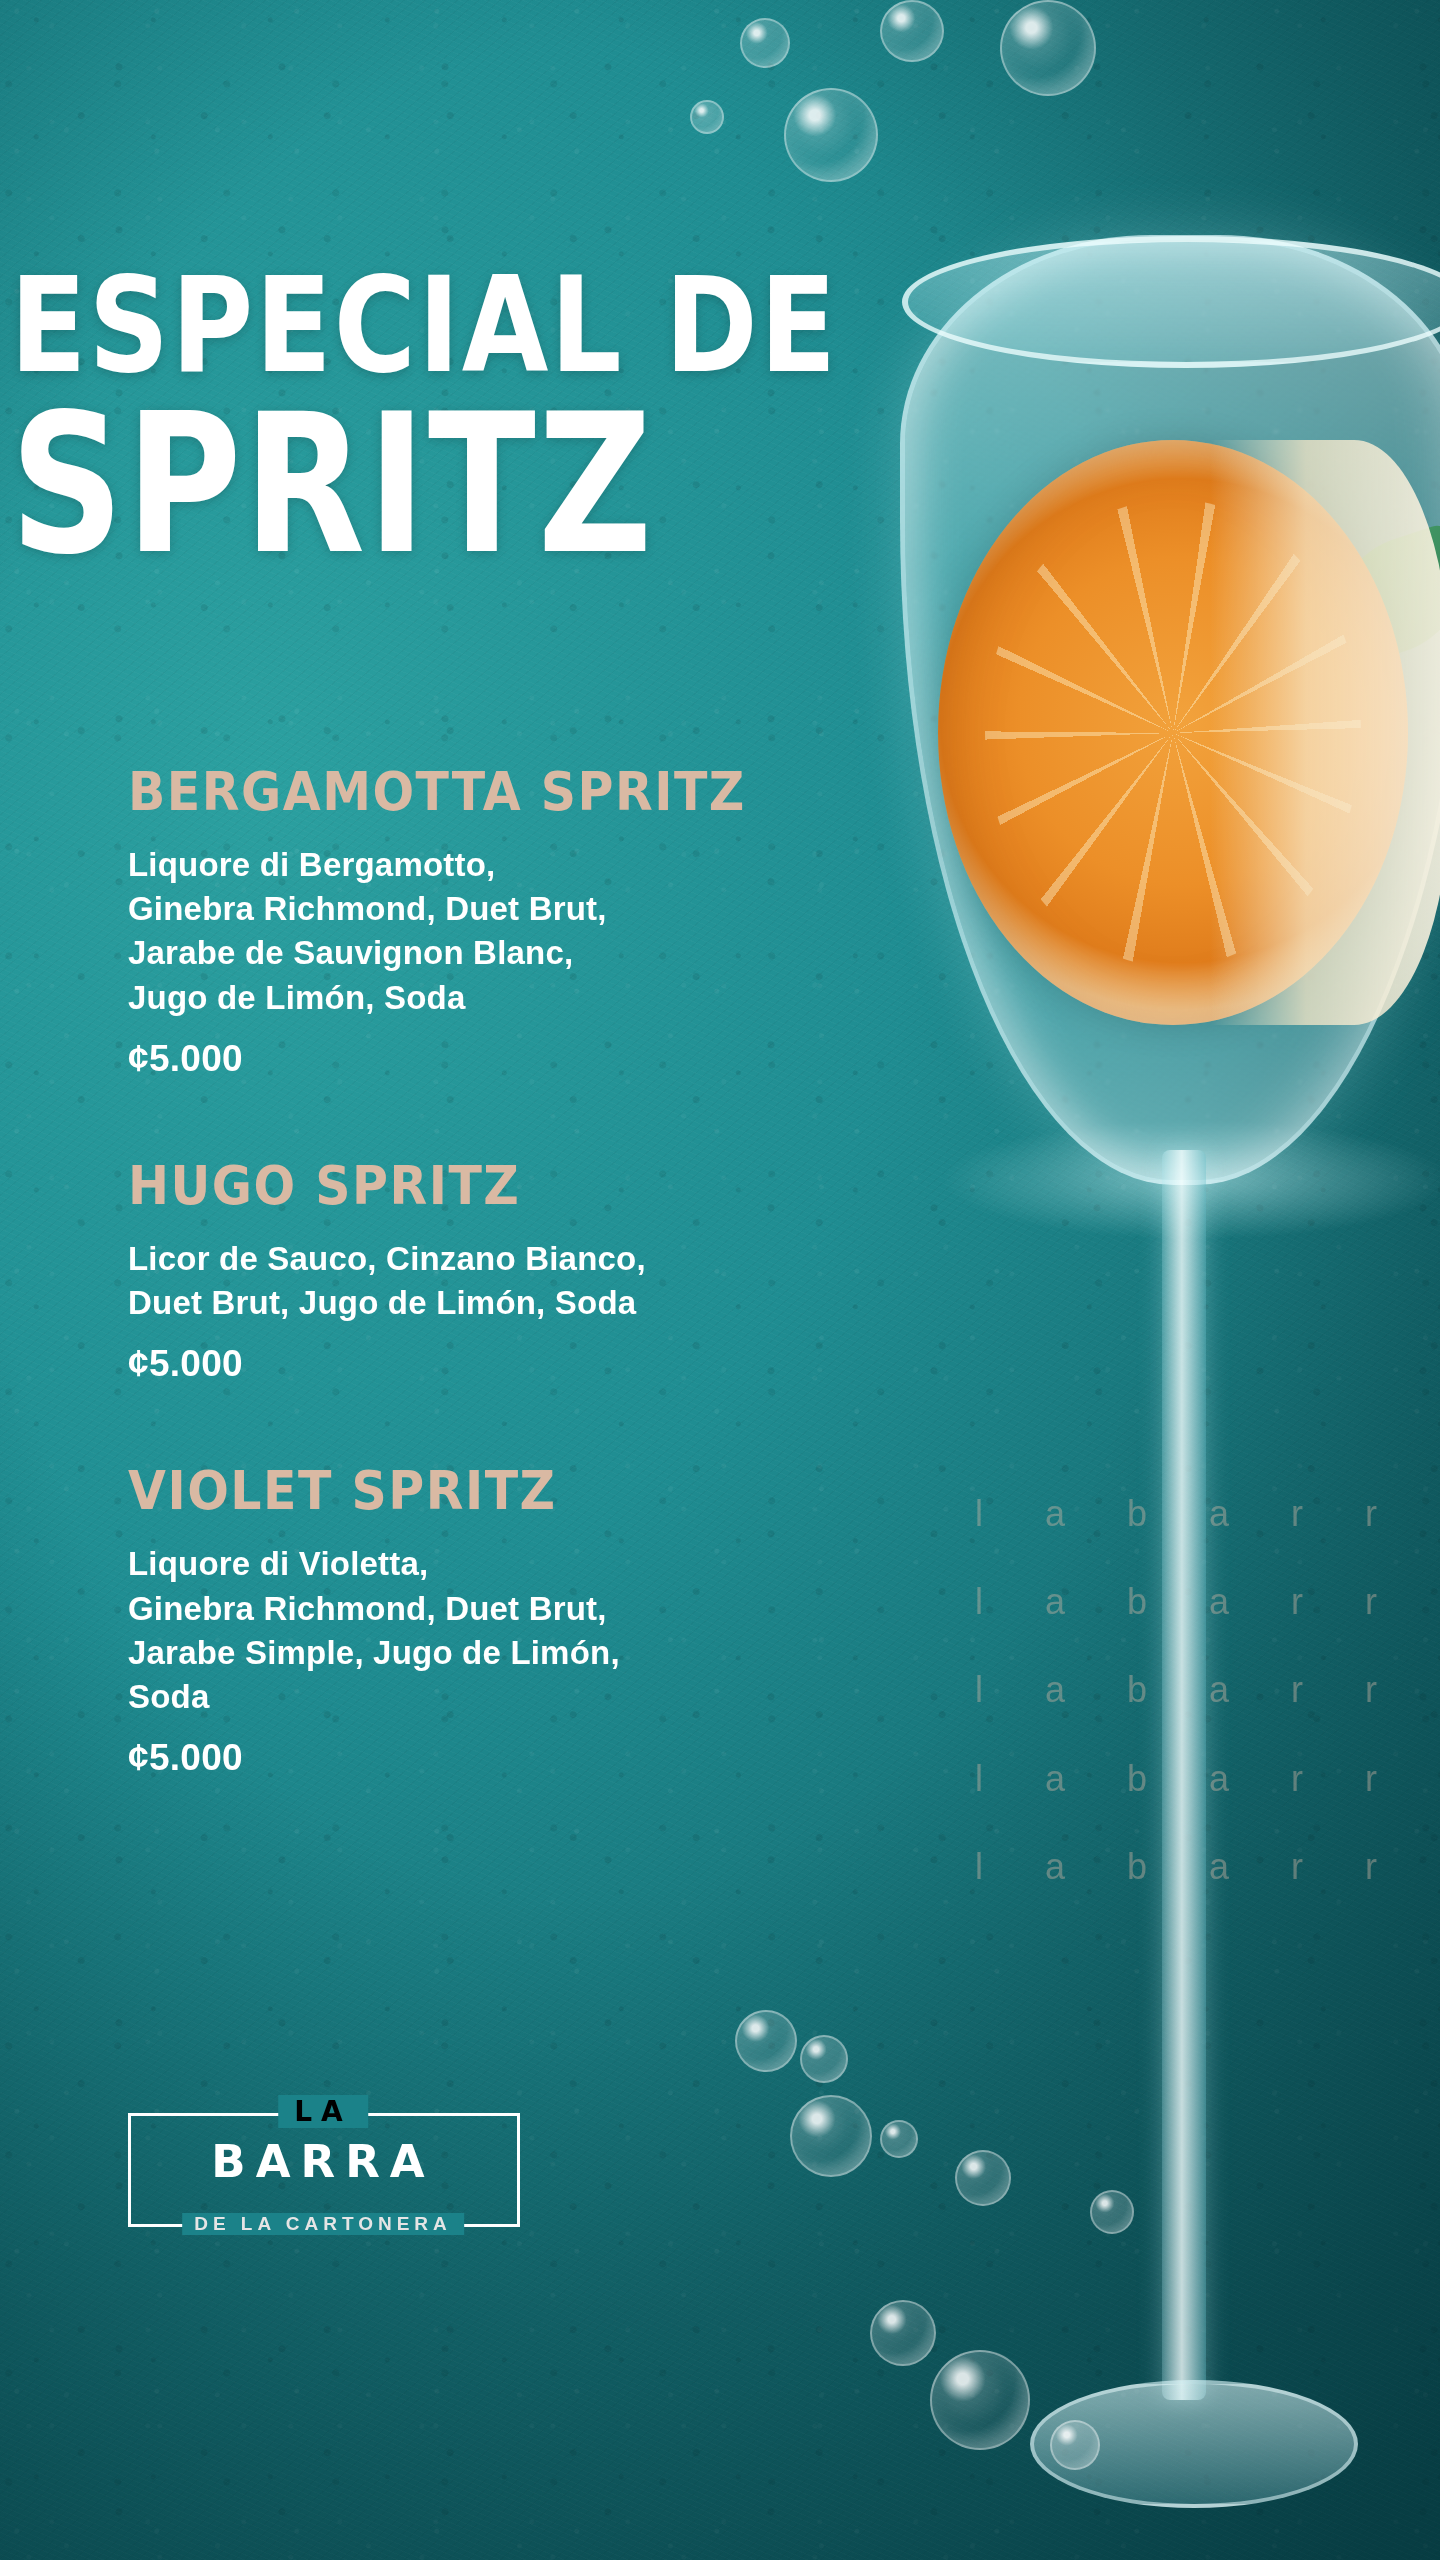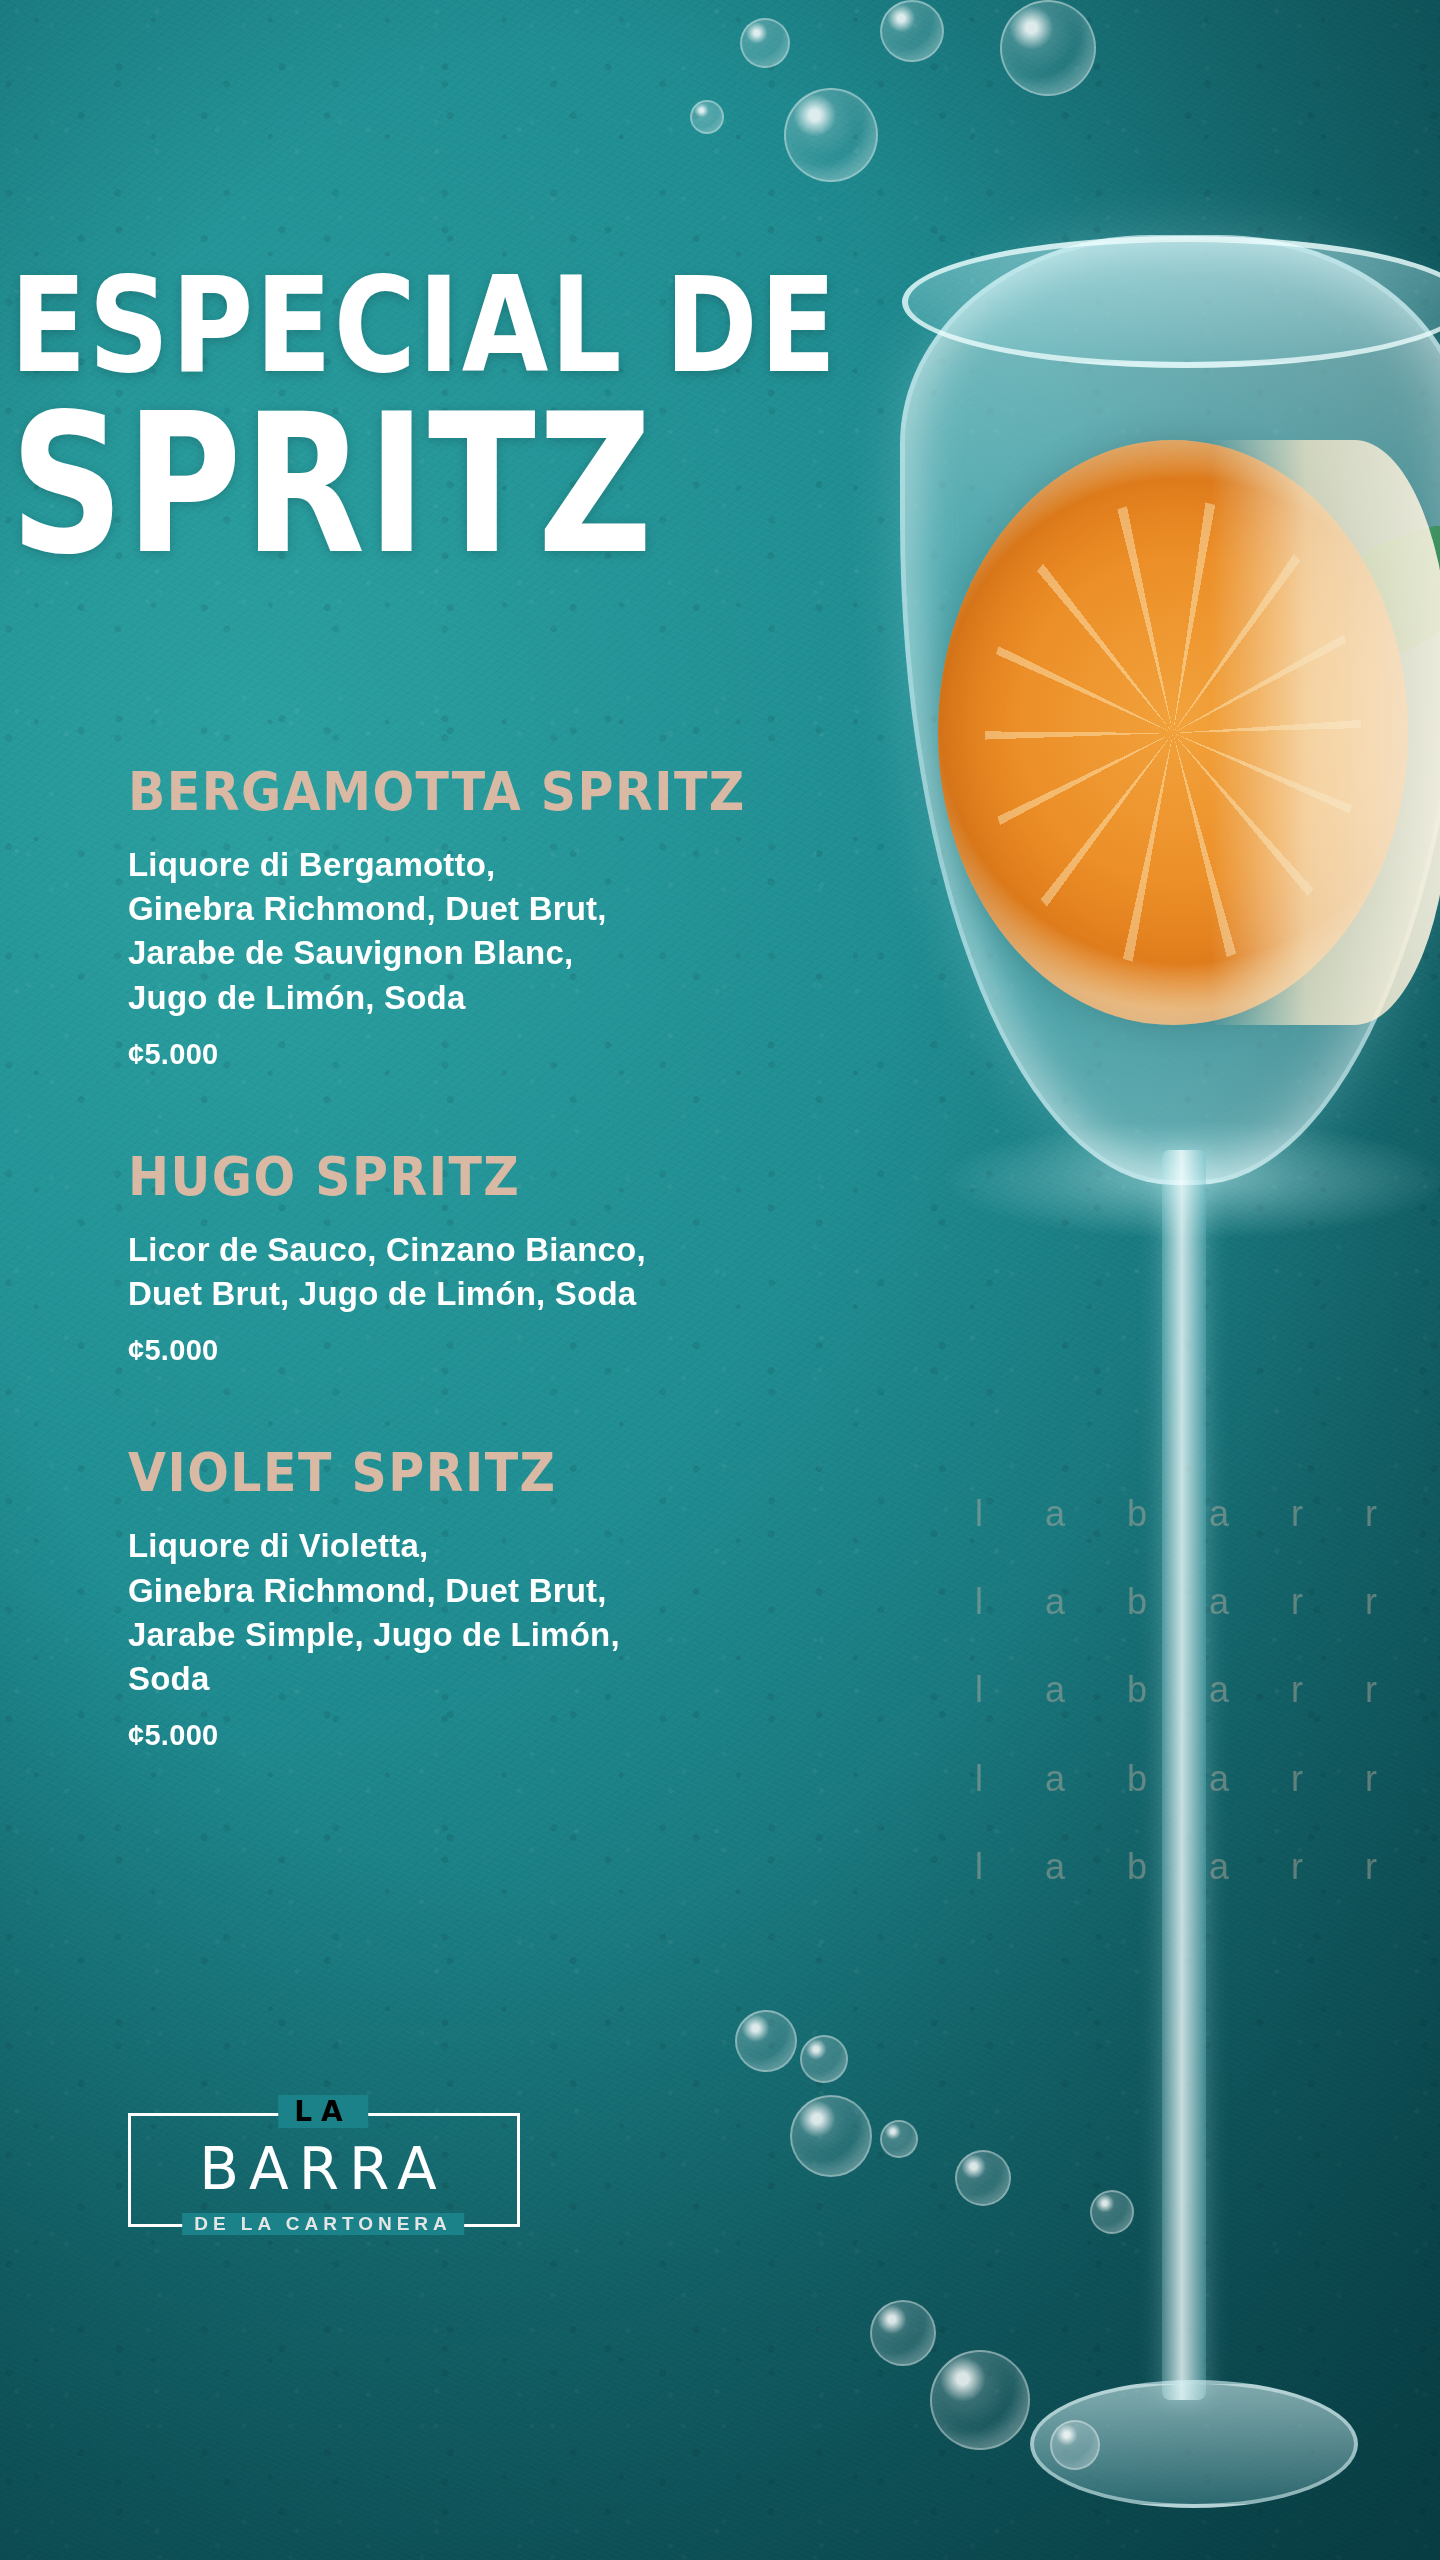--- a/index.html
+++ b/index.html
@@ -231,21 +231,21 @@
     color: #ffffff;
     font-size: 33px;
     font-weight: bold;
     line-height: 1.34;
     letter-spacing: 0.2px;
     margin-bottom: 18px;
     white-space: pre-line;
   }
   .item-price {
     color: #ffffff;
-    font-size: 29px;
+    font-size: 37px;
     font-weight: bold;
     letter-spacing: 0.3px;
   }
 
   
   .watermark {
     position: absolute;
     left: 975px;
     top: 1470px;
     color: rgba(226,190,170,0.38);
@@ -285,22 +285,22 @@
     font-weight: bold;
     letter-spacing: 9px;
   }
   .logo-barra {
     position: absolute;
     left: 50%;
     top: 40px;
     transform: translateX(-50%);
     color: #ffffff;
     font-family: "DejaVu Sans", sans-serif;
-    font-size: 58px;
-    font-weight: normal;
+    font-size: 45px;
+    font-weight: bold;
     letter-spacing: 10px;
     white-space: nowrap;
   }
   .logo-sub {
     position: absolute;
     left: 50%;
     top: 118px;
     transform: translateX(-50%);
     background: #1b8289;
     padding: 0 12px;

